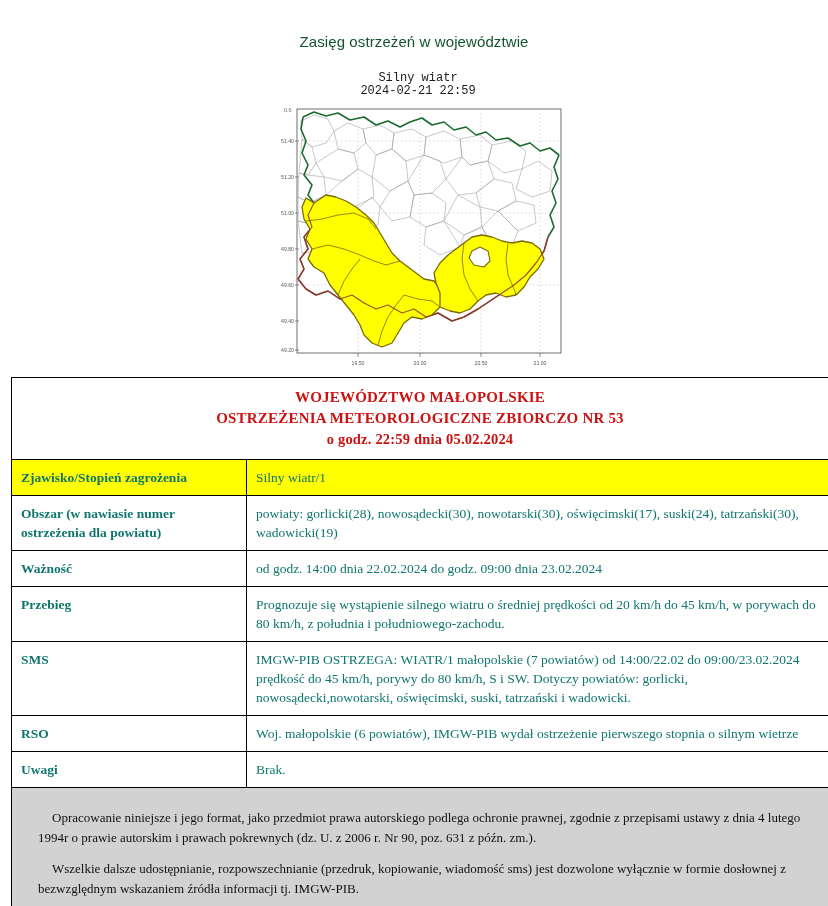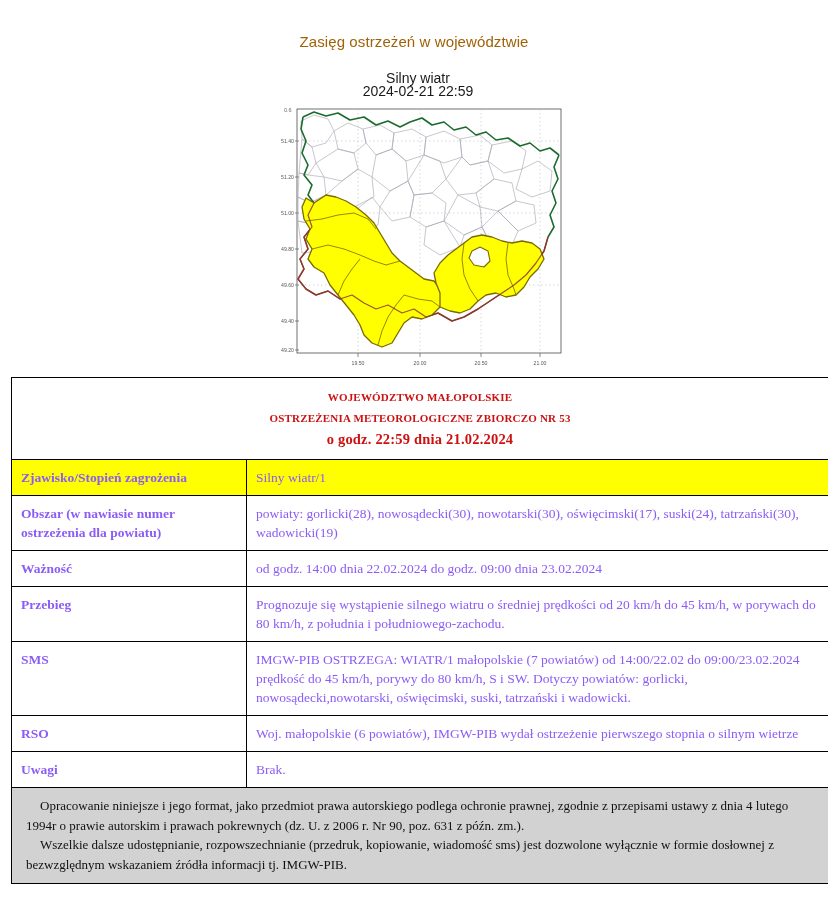--- a/index.html
+++ b/index.html
@@ -17,35 +17,35 @@
 
   
   .page-title {
     position: absolute;
     top: 33px;
     left: 0;
     width: 828px;
     text-align: center;
     font-family: "Liberation Sans", sans-serif;
     font-size: 15px;
-    color: #a16207;
+    color: #14532d;
     letter-spacing: 0.1px;
   }
 
   
   .map-block {
     position: absolute;
     top: 72px;
     left: 268px;
     width: 300px;
   }
   .map-caption {
     text-align: center;
-    font-family: Liberation Sans, sans-serif;
-    font-size: 14px;
+    font-family: Liberation Mono, monospace;
+    font-size: 12px;
     line-height: 13px;
     color: #1a1a1a;
   }
   .map-figure {
     position: relative;
     width: 300px;
     height: 268px;
     margin-top: 5px;
   }
   .map-figure svg { display: block; }
@@ -63,59 +63,59 @@
     background: #ffffff;
   }
   .bulletin-head {
     border-bottom: 1px solid #000000;
     padding: 9px 0 9px 0;
     text-align: center;
   }
   .bulletin-head .ln {
     color: #cc1111;
     font-weight: bold;
-    font-size: 11px;
+    font-size: 15px;
     line-height: 21px;
     letter-spacing: 0.2px;
   }
   .bulletin-head .ln.small {
     font-size: 14.5px;
   }
 
   table.warn {
     border-collapse: collapse;
     width: 100%;
     table-layout: fixed;
   }
   table.warn td {
     border-bottom: 1px solid #000000;
     border-right: 1px solid #000000;
     padding: 8px 9px 8px 9px;
     vertical-align: top;
     font-size: 13.5px;
     line-height: 19px;
-    color: #8b5cf6;
+    color: #0f766e;
   }
   table.warn td:last-child { border-right: none; }
   td.k {
     width: 216px;
     font-weight: bold;
   }
   tr.hl td { background: #ffff00; }
   tr.hl td.k { font-weight: bold; }
 
   .footnote {
     border-bottom: 1px solid #000000;
     background: #d2d2d2;
     padding: 8px 14px 9px 14px;
     font-size: 13px;
     line-height: 19.5px;
     color: #111111;
   }
-  .footnote p { margin: 0; text-indent: 14px; }
+  .footnote p { margin: 12px; text-indent: 14px; }
 </style>
 </head>
 <body>
 
 <div class="page-title">Zasięg ostrzeżeń w województwie</div>
 
 <div class="map-block">
   <div class="map-caption">
     <div>Silny wiatr</div>
     <div>2024-02-21 22:59</div>
@@ -248,21 +248,21 @@
                L258 172 L268 160 L276 148 L280 134" fill="none" stroke="#8b3a2a" stroke-width="1.2" stroke-linejoin="round" opacity="0.85"></path>
     </svg>
   </div>
 </div>
 
 <div class="bulletin">
 
   <div class="bulletin-head">
     <div class="ln">WOJEWÓDZTWO MAŁOPOLSKIE</div>
     <div class="ln">OSTRZEŻENIA METEOROLOGICZNE  ZBIORCZO  NR 53</div>
-    <div class="ln small">o godz. 22:59 dnia 21.02.2024</div>
+    <div class="ln small">o godz. 22:59 dnia 05.02.2024</div>
   </div>
 
   <table class="warn">
     <tbody>
       <tr class="hl">
         <td class="k">Zjawisko/Stopień zagrożenia</td>
         <td>Silny wiatr/1</td>
       </tr>
       <tr>
         <td class="k">Obszar (w nawiasie numer ostrzeżenia dla powiatu)</td>

